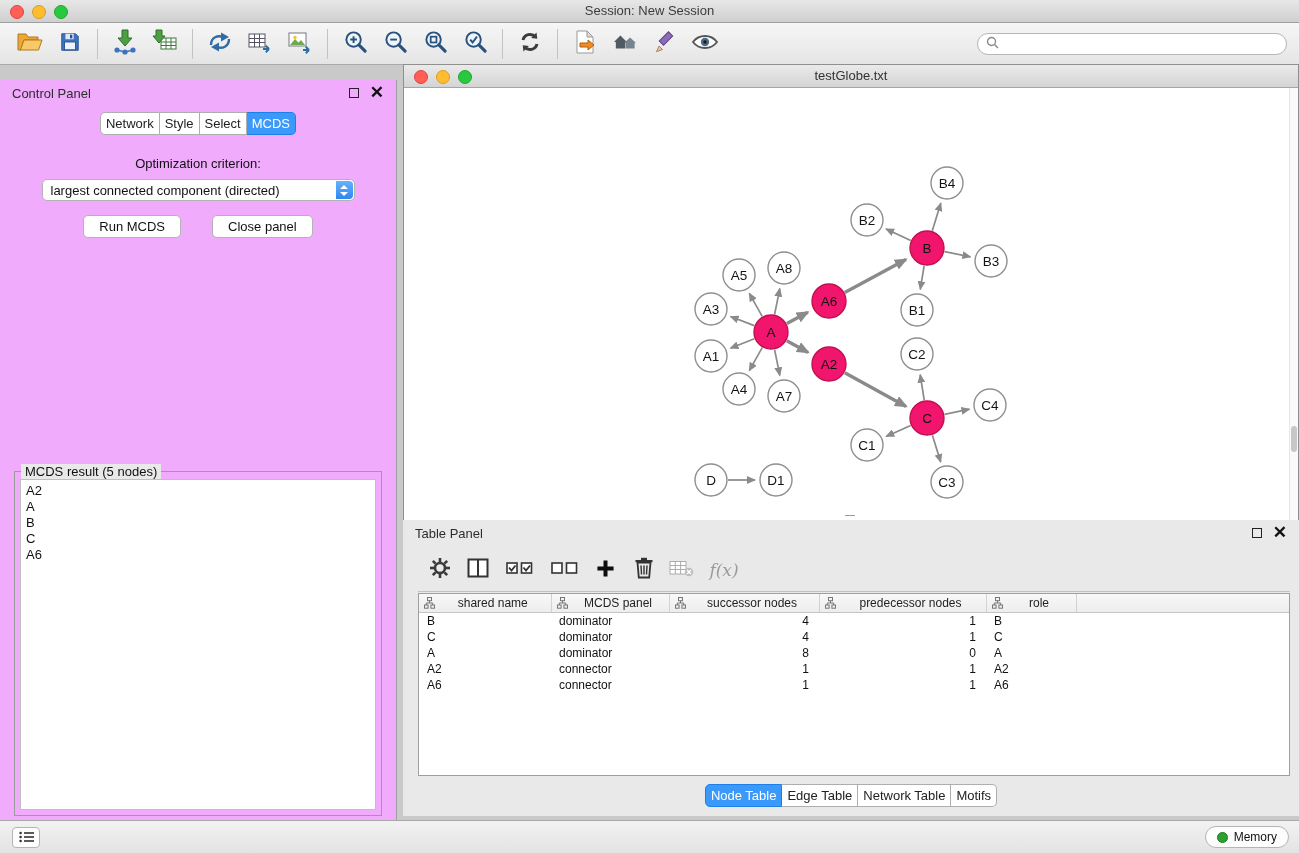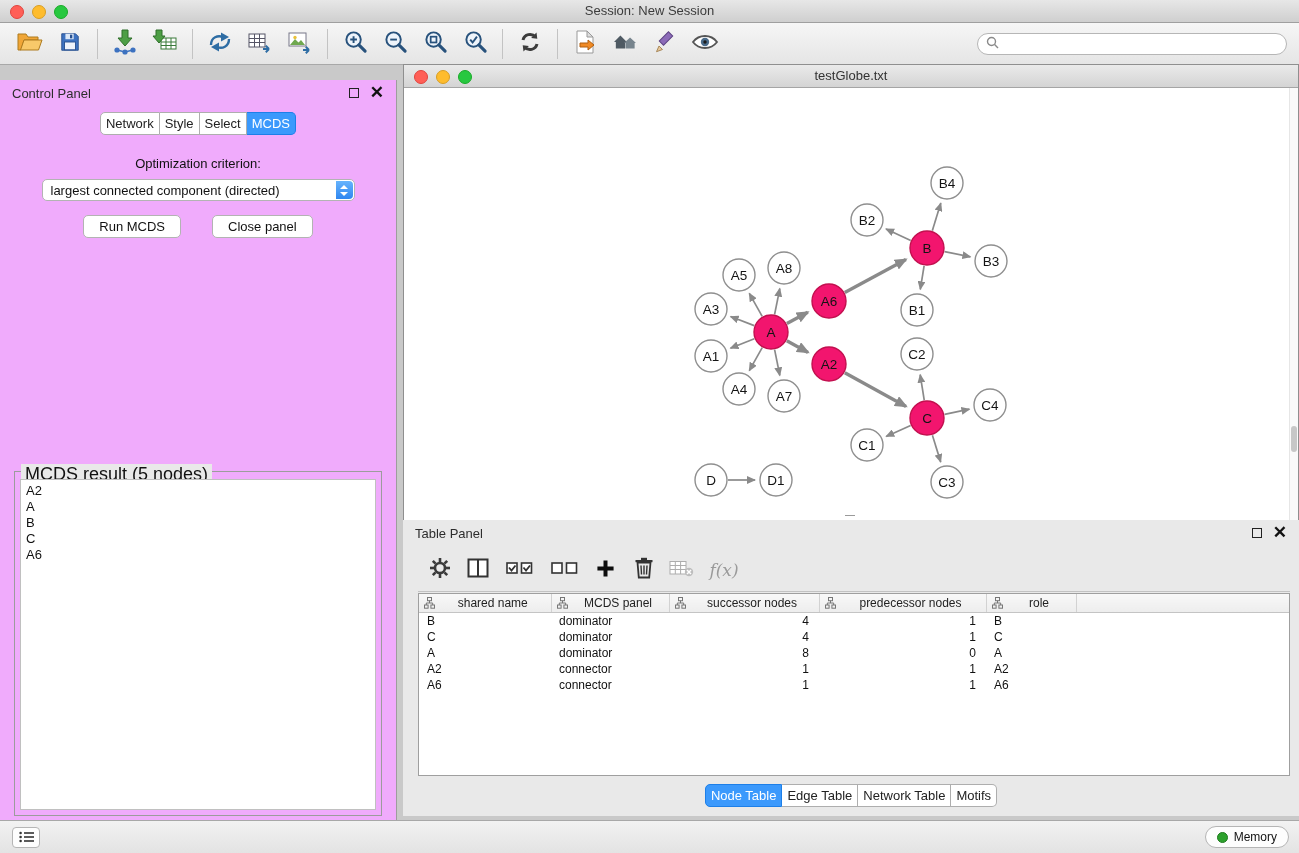--- a/index.html
+++ b/index.html
@@ -56,21 +56,21 @@
   .tri-up{width:0;height:0;border-left:4px solid transparent;border-right:4px solid transparent;
     border-bottom:4px solid #fff;}
   .tri-down{width:0;height:0;border-left:4px solid transparent;border-right:4px solid transparent;
     border-top:4px solid #fff;}
   .btn-row{display:flex;justify-content:center;gap:31px;margin-top:14px;}
   .mac-btn{background:#fff;border:1px solid #b3b3b3;border-radius:5px;font-size:13px;
     color:#111;padding:3px 15px;font-family:"Liberation Sans",sans-serif;}
   .fieldset{position:absolute;left:14px;right:14px;top:391px;bottom:16px;
     border:1px solid #9c9c9c;}
   .legend{position:absolute;top:-8px;left:6px;background:#e9e9e9;padding:0 4px;
-    font-size:18px;color:#111;}
+    font-size:13px;color:#111;}
   .mcds-list{position:absolute;left:5px;right:5px;top:7px;bottom:5px;background:#fff;
     border:1px solid #c0c0c0;overflow:hidden;padding:3px 5px;font-size:13px;
     line-height:16px;color:#111;}
 
   
   .network-window{position:absolute;left:403px;top:64px;width:896px;height:575px;
     background:#15803d;border:1px solid #8f8f8f;box-sizing:border-box;}
   .inner-titlebar{position:relative;height:22px;background:linear-gradient(#eaeaea,#d4d4d4);
     border-bottom:1px solid #a5a5a5;text-align:center;font-size:13px;line-height:22px;color:#333;}
   .net-content{position:absolute;left:0;top:23px;right:0;bottom:0;background:#fff;}

